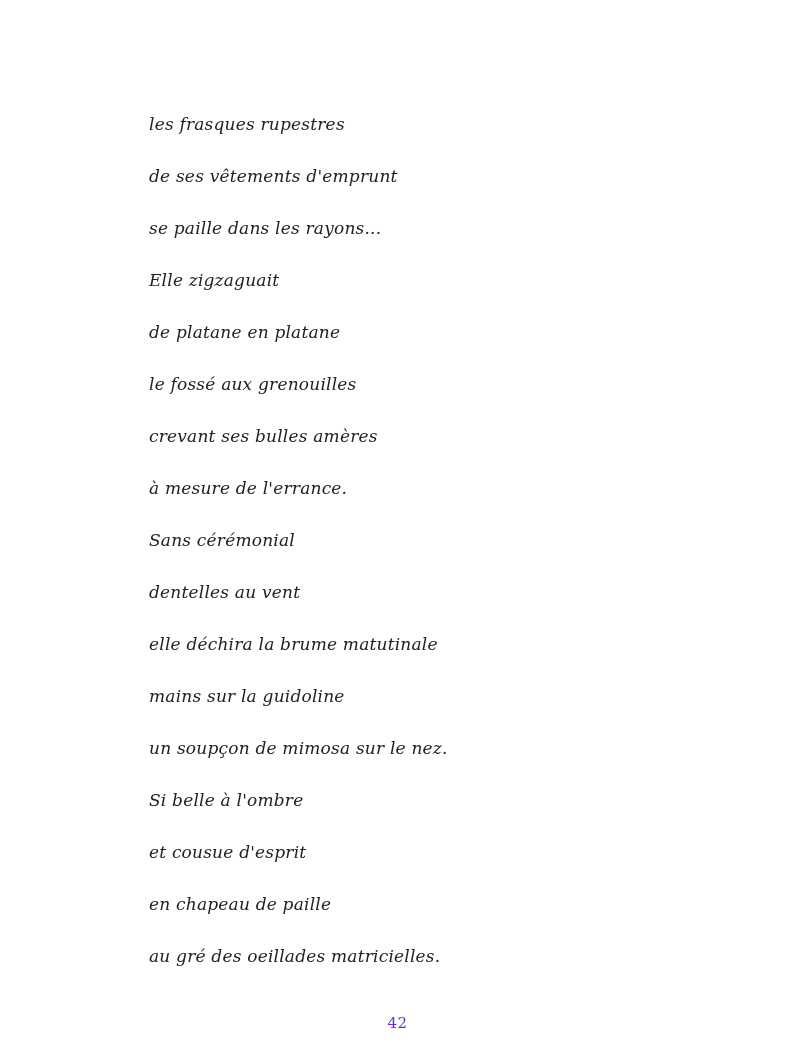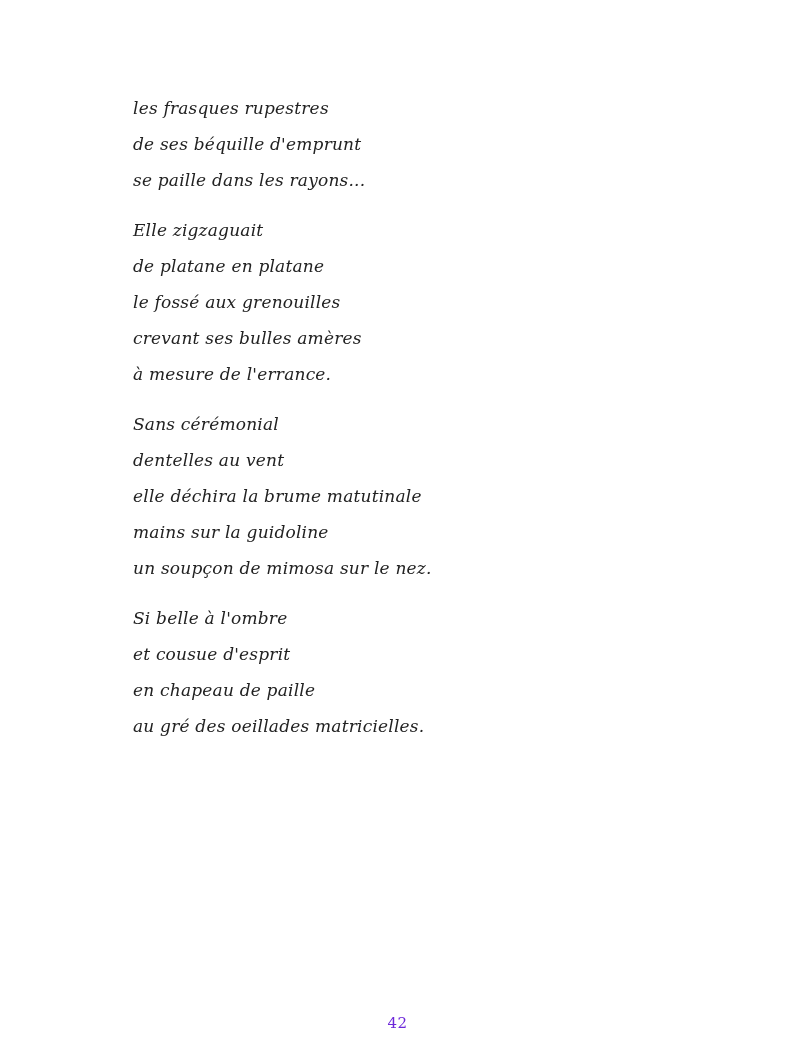--- a/index.html
+++ b/index.html
@@ -21,21 +21,21 @@
     top: 90px;
     font-style: italic;
     font-size: 17px;
     color: #222222;
     letter-spacing: 0.2px;
   }
   .stanza {
     margin: 0 0 14px 0;
   }
   .poem-line {
-    margin: 0;
+    margin: 16px;
     line-height: 36px;
     white-space: pre;
   }
   .page-number {
     position: absolute;
     left: 0;
     top: 1014px;
     width: 100%;
     text-align: center;
     font-style: normal;
@@ -44,21 +44,21 @@
     letter-spacing: 0.5px;
   }
 </style>
 </head>
 <body>
 
 <div class="page">
   <div class="poem" id="poem">
       <div class="stanza">
         <p class="poem-line">les frasques rupestres</p>
-        <p class="poem-line">de ses béquille d'emprunt</p>
+        <p class="poem-line">de ses vêtements d'emprunt</p>
         <p class="poem-line">se paille dans les rayons...</p>
       </div>
       <div class="stanza">
         <p class="poem-line">Elle zigzaguait</p>
         <p class="poem-line">de platane en platane</p>
         <p class="poem-line">le fossé aux grenouilles</p>
         <p class="poem-line">crevant ses bulles amères</p>
         <p class="poem-line">à mesure de l'errance.</p>
       </div>
       <div class="stanza">

